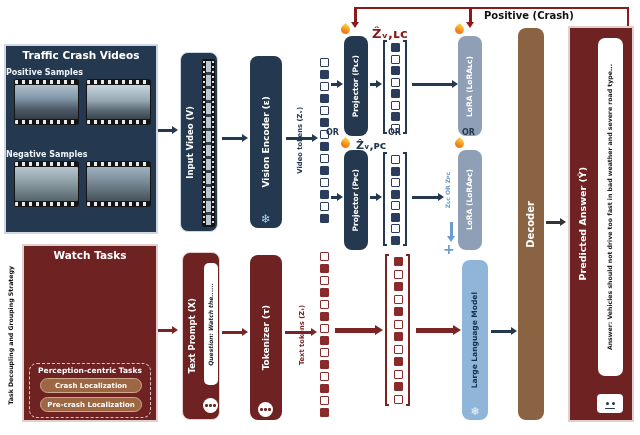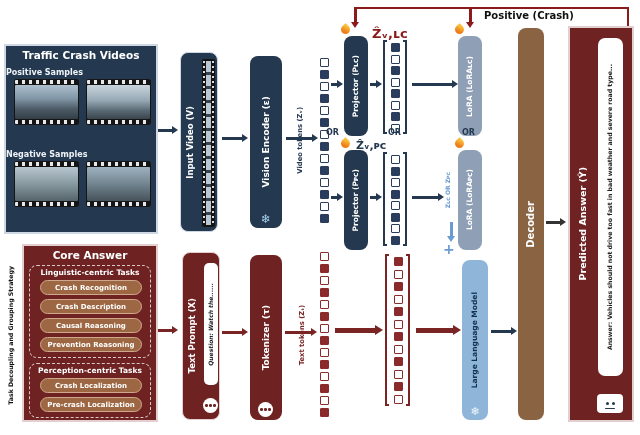--- a/index.html
+++ b/index.html
@@ -114,28 +114,21 @@
         </div>
       <div class="thumb">
           <div class="sprocket"></div>
           <div class="frame f4"></div>
           <div class="sprocket"></div>
         </div>
     </div>
   </div>
 
   <div class="panel" style="left:22px;top:244px;width:136px;height:178px;background:#6e2222;border-color:#e3cfcf">
-    <div class="ptitle" style="font-size:10.5px">Core Answer</div>
-    <div class="group" style="left:5px;top:19px;width:122px;height:93px">
-      <div class="gtitle">Linguistic-centric Tasks</div>
-      <div class="task" style="top:14px">Crash Recognition</div>
-      <div class="task" style="top:33px">Crash Description</div>
-      <div class="task" style="top:52px">Causal Reasoning</div>
-      <div class="task" style="top:71px">Prevention Reasoning</div>
-    </div>
+    <div class="ptitle" style="font-size:10.5px">Watch Tasks</div>
     <div class="group" style="left:5px;top:117px;width:122px;height:55px">
       <div class="gtitle">Perception-centric Tasks</div>
       <div class="task" style="top:14px">Crash Localization</div>
       <div class="task" style="top:33px">Pre-crash Localization</div>
     </div>
   </div>
   <div class="vtextbox" style="left:2px;top:238px;width:17px;height:194px;color:#111;font-size:6.2px">
     <span>Task Decoupling and Grouping Strategy</span>
   </div>
 

